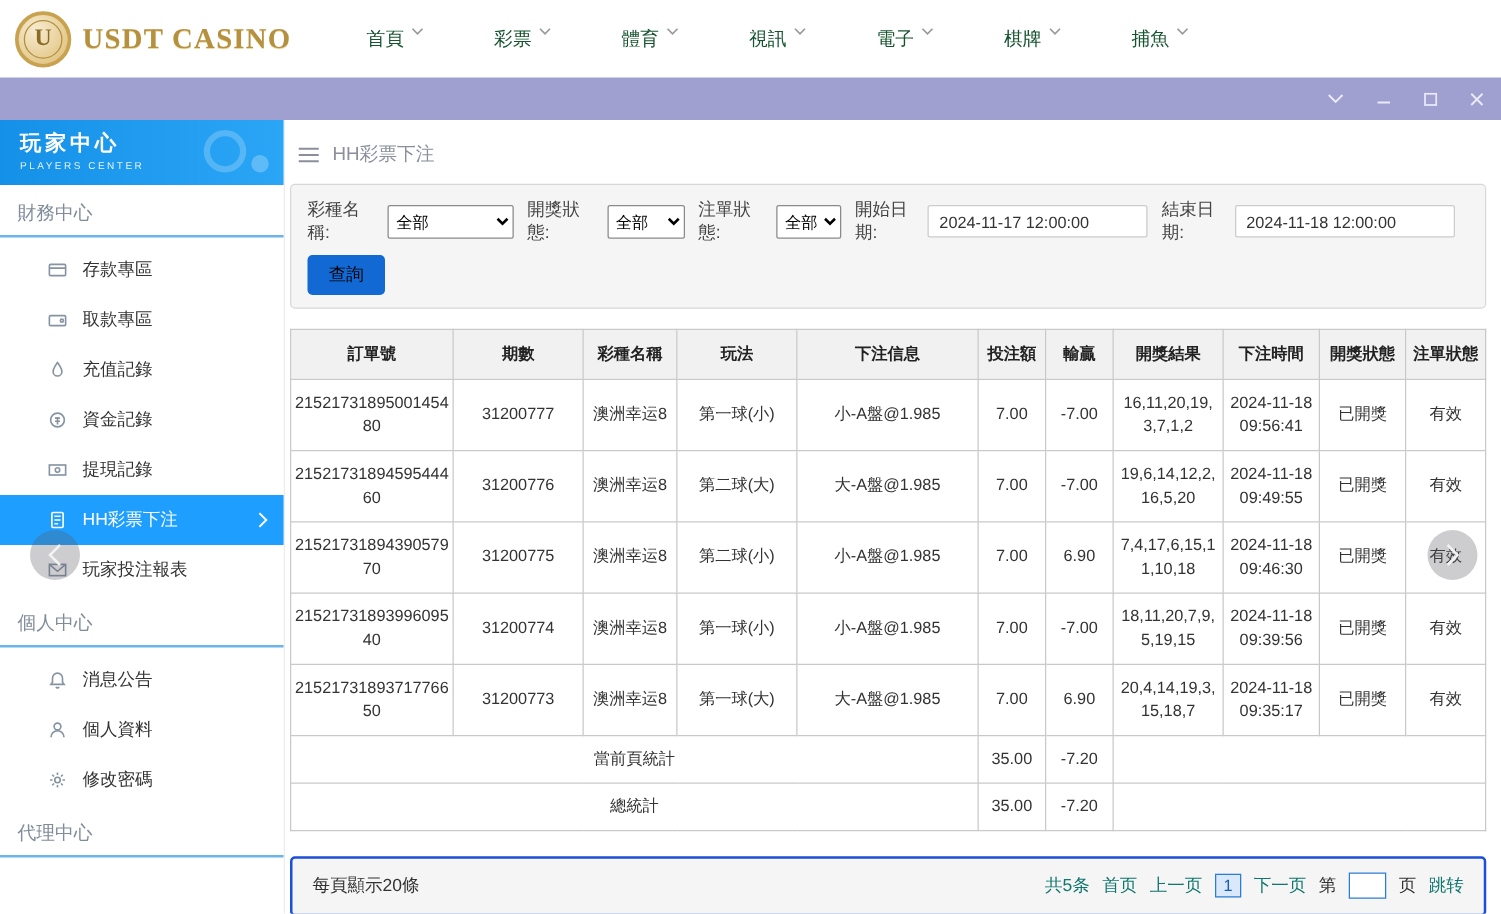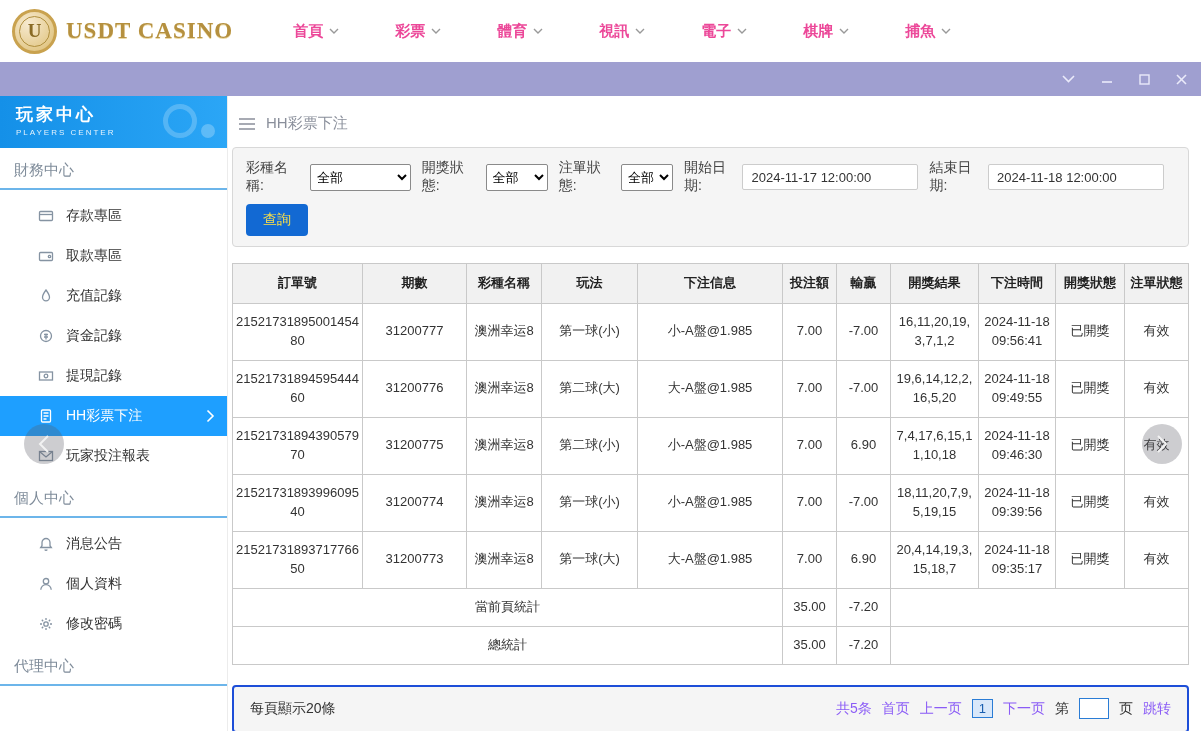--- a/index.html
+++ b/index.html
@@ -21,21 +21,21 @@
   .logo-inner {
     width: 31px; height: 31px; border-radius: 50%; border: 1px solid #b08f3e;
     display: flex; align-items: center; justify-content: center;
     font-family: "Liberation Serif", serif; font-weight: bold; font-size: 19px; color: #8a6b25;
   }
   .logo-text {
     font-family: "Liberation Serif", serif; font-weight: bold; font-size: 23px;
     letter-spacing: 1px; color: #b5903f; text-shadow: 0 1px 0 #ecd9a4;
   }
   .mainnav { display: flex; gap: 56px; margin-left: 60px; }
-  .nav-item { display: flex; align-items: center; gap: 6px; font-size: 15px; font-weight: bold; color: #ec4899; cursor: pointer; }
+  .nav-item { display: flex; align-items: flex-start; gap: 6px; font-size: 15px; font-weight: normal; color: #14532d; cursor: pointer; }
   .nav-item svg { display:block; }
 
   
   .purplebar { height: 34px; background: #9f9fd0; display: flex; align-items: center; justify-content: flex-end; padding-right: 14px; }
   .win-controls { display: flex; align-items: center; gap: 26px; }
   .win-controls span { display: inline-flex; cursor: pointer; }
 
   
   .layout { display: flex; height: 635px; }
 
@@ -64,32 +64,32 @@
   .breadcrumb { display: flex; align-items: center; gap: 10px; padding: 18px 6px 14px; color: #8a8f9b; font-size: 15px; }
 
   .filter-panel { border: 1px solid #d8d8d8; background: #f5f5f5; border-radius: 4px; padding: 11px 13px 10px; }
   .filter-row { display: flex; align-items: center; font-size: 14px; color: #444; }
   .fgroup { display: flex; align-items: center; gap: 6px; margin-right: 11px; }
   .filter-row select { height: 27px; border: 1px solid #8a8a8a; border-radius: 2px; background: #fff; font-size: 13px; padding: 0 2px; }
   .sel-lottery { width: 104px; }
   .sel-draw { width: 64px; }
   .sel-bet { width: 52px; }
   .date-input { width: 176px; height: 26px; border: 1px solid #ccc; border-radius: 2px; padding: 0 8px; font-size: 13px; color: #333; background:#fff; }
-  .search-btn { margin-top: 9px; background: #1269d3; color: #fde047; border: none; border-radius: 4px; padding: 7px 17px; font-size: 14px; cursor: pointer; }
+  .search-btn { margin-top: 9px; background: #1269d3; color: #000000; border: none; border-radius: 4px; padding: 7px 17px; font-size: 14px; cursor: pointer; }
 
   .data-table { width: 100%; border-collapse: collapse; table-layout: fixed; margin-top: 16px; font-size: 13px; color: #333; background: #fff; }
   .data-table th, .data-table td { border: 1px solid #c9c9c9; text-align: center; word-break: break-all; line-height: 1.45; }
   .data-table thead th { background: #f1f1f1; font-weight: bold; padding: 10px 2px; color: #222; }
   .data-table tr.data { height: 57px; }
   .data-table tr.data td { padding: 8px 3px; }
   .data-table tr.summary td { padding: 9px 3px; }
 
   .pager { margin-top: 20px; border: 2px solid #1d4ed8; background: #f5f5f5; border-radius: 4px; height: 48px; display: flex; align-items: center; justify-content: space-between; padding: 0 16px; font-size: 14px; }
   .pager-right { display: flex; align-items: center; gap: 10px; }
-  .plink { color: #8b5cf6; cursor: pointer; }
+  .plink { color: #0f766e; cursor: pointer; }
   .pcur { border: 1px solid #2a7cd5; background: #d9e8fa; color: #1a5fb0; padding: 1px 6px; font-size: 13px; cursor: pointer; }
   .pjump-input { width: 30px; height: 21px; border: 1px solid #2a7cd5; background: #fff; }
 
   
   .car { position: absolute; width: 40px; height: 40px; border-radius: 50%; background: rgba(90,90,100,.30); display: flex; align-items: center; justify-content: center; top: 424px; cursor: pointer; color: #f2f2f2; }
   .car-left { left: 24px; }
   .car-right { left: 1142px; }
 </style>
 </head>
 <body>

